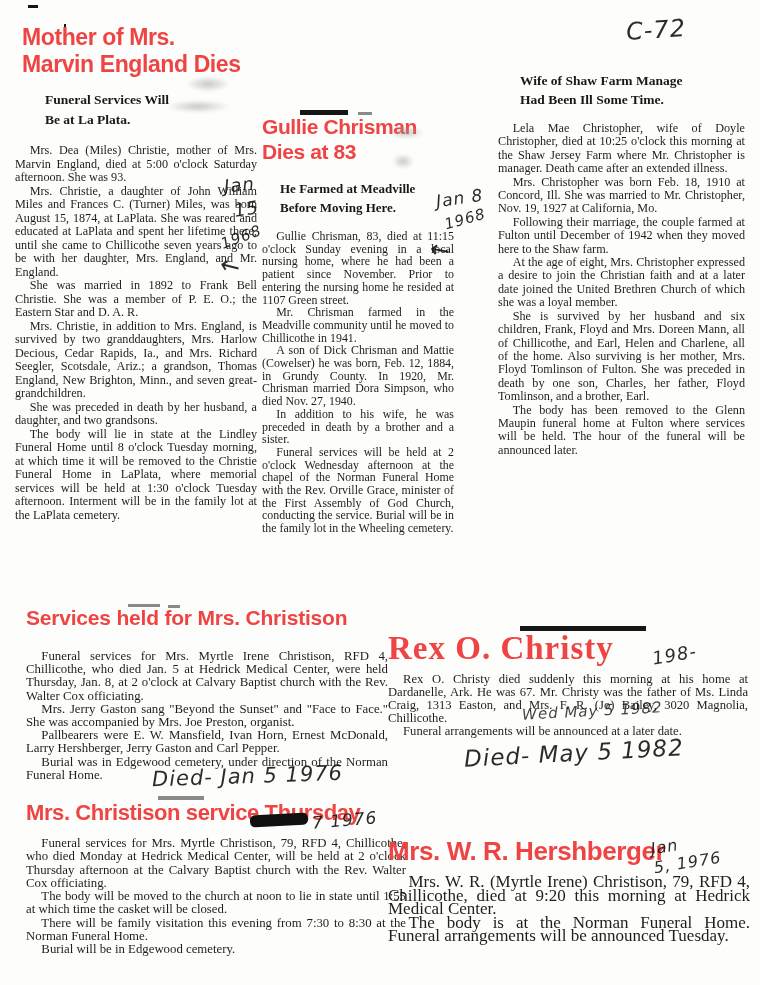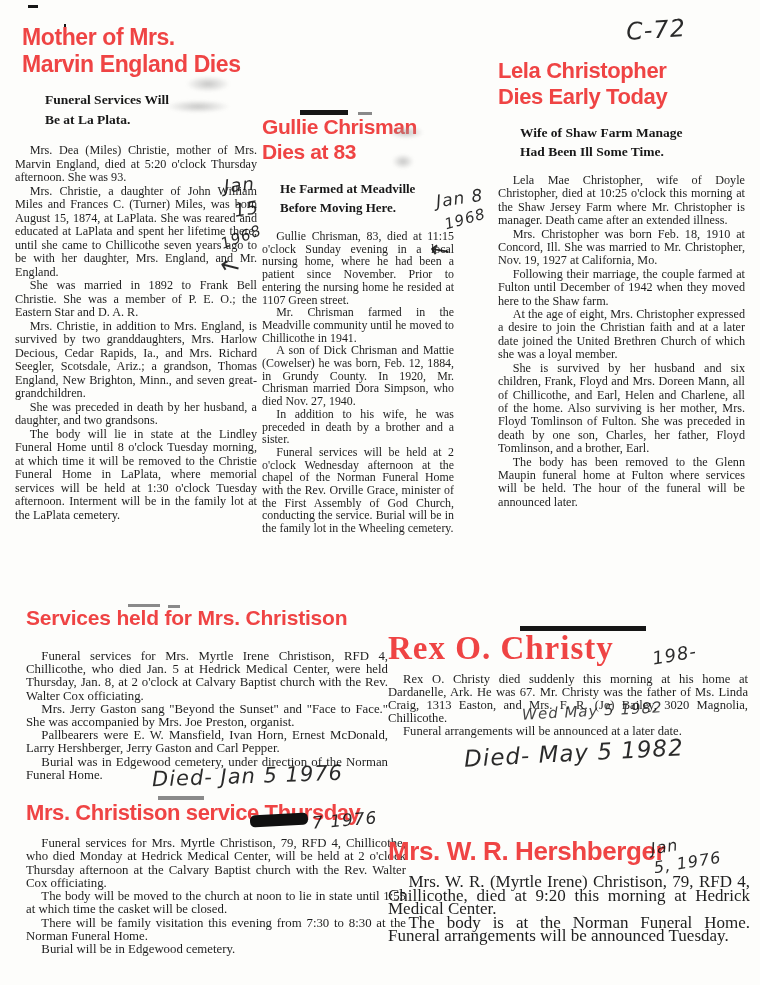--- a/index.html
+++ b/index.html
@@ -79,21 +79,21 @@
   <div class="abs rule" style="left:64px;top:24px;width:2px;height:11px;"></div>
 
   <div class="abs hand" style="left:626px;top:16px;font-size:24px;transform:rotate(-4deg);">C-72</div>
 
   <section class="art-england">
     <h2 class="headline">Mother of Mrs.
 Marvin England Dies</h2>
     <div class="subhead">Funeral Services Will
 Be at La Plata.</div>
     <div class="body-col">
-      <p>Mrs. Dea (Miles) Christie, mother of Mrs. Marvin England, died at 5:20 o'clock Thursday afternoon. She was 93.</p>
+      <p>Mrs. Dea (Miles) Christie, mother of Mrs. Marvin England, died at 5:00 o'clock Saturday afternoon. She was 93.</p>
       <p>Mrs. Christie, a daughter of John William Miles and Frances C. (Turner) Miles, was born August 15, 1874, at LaPlata. She was reared and educated at LaPlata and spent her lifetime there, until she came to Chillicothe seven years ago to be with her daughter, Mrs. England, and Mr. England.</p>
       <p>She was married in 1892 to Frank Bell Christie. She was a member of P. E. O.; the Eastern Star and D. A. R.</p>
       <p>Mrs. Christie, in addition to Mrs. England, is survived by two granddaughters, Mrs. Harlow Decious, Cedar Rapids, Ia., and Mrs. Richard Seegler, Scotsdale, Ariz.; a grandson, Thomas England, New Brighton, Minn., and seven great-grandchildren.</p>
       <p>She was preceded in death by her husband, a daughter, and two grandsons.</p>
       <p>The body will lie in state at the Lindley Funeral Home until 8 o'clock Tuesday morning, at which time it will be removed to the Christie Funeral Home in LaPlata, where memorial services will be held at 1:30 o'clock Tuesday afternoon. Interment will be in the family lot at the LaPlata cemetery.</p>
     </div>
   </section>
   <div class="smudge" style="left:186px;top:76px;width:44px;height:16px;"></div>
   <div class="smudge" style="left:166px;top:100px;width:64px;height:13px;"></div>
 
@@ -118,22 +118,20 @@
     </div>
   </section>
   <div class="smudge" style="left:388px;top:126px;width:36px;height:13px;"></div>
   <div class="smudge" style="left:392px;top:154px;width:22px;height:15px;"></div>
 
   <div class="abs hand" style="left:436px;top:188px;font-size:17px;transform:rotate(-8deg);">Jan 8</div>
   <div class="abs hand" style="left:444px;top:210px;font-size:15px;transform:rotate(-16deg);">1968</div>
   <div class="abs hand" style="left:430px;top:236px;font-size:24px;transform:rotate(10deg);font-style:normal;">←</div>
 
   <section class="art-christopher">
-    <h2 class="headline">Lela Christopher
-Dies Early Today</h2>
     <div class="subhead">Wife of Shaw Farm Manage
 Had Been Ill Some Time.</div>
     <div class="body-col">
       <p>Lela Mae Christopher, wife of Doyle Christopher, died at 10:25 o'clock this morning at the Shaw Jersey Farm where Mr. Christopher is manager. Death came after an extended illness.</p>
       <p>Mrs. Christopher was born Feb. 18, 1910 at Concord, Ill. She was married to Mr. Christopher, Nov. 19, 1927 at California, Mo.</p>
       <p>Following their marriage, the couple farmed at Fulton until December of 1942 when they moved here to the Shaw farm.</p>
       <p>At the age of eight, Mrs. Christopher expressed a desire to join the Christian faith and at a later date joined the United Brethren Church of which she was a loyal member.</p>
       <p>She is survived by her husband and six children, Frank, Floyd and Mrs. Doreen Mann, all of Chillicothe, and Earl, Helen and Charlene, all of the home. Also surviving is her mother, Mrs. Floyd Tomlinson of Fulton. She was preceded in death by one son, Charles, her father, Floyd Tomlinson, and a brother, Earl.</p>
       <p>The body has been removed to the Glenn Maupin funeral home at Fulton where services will be held. The hour of the funeral will be announced later.</p>
     </div>

